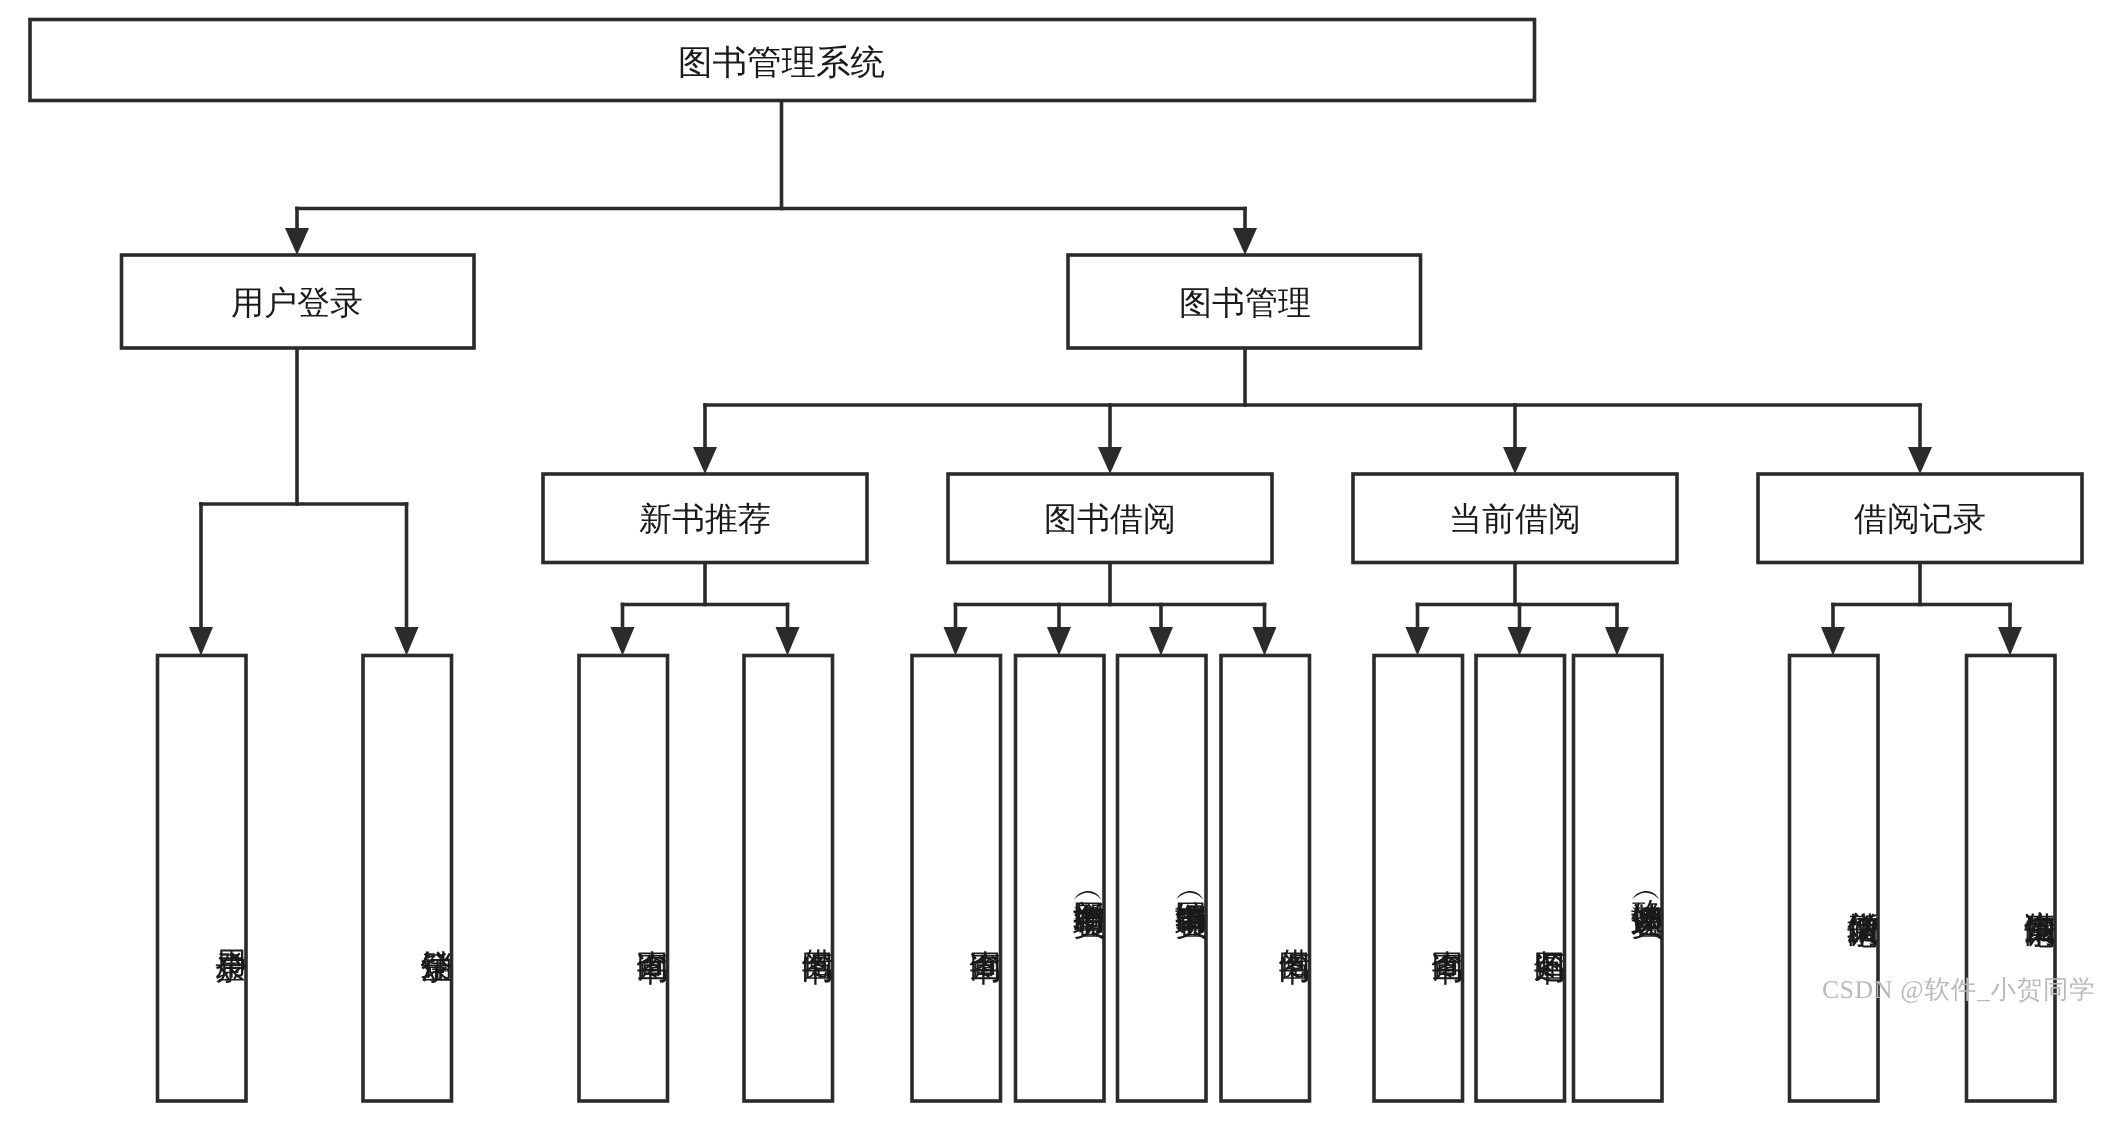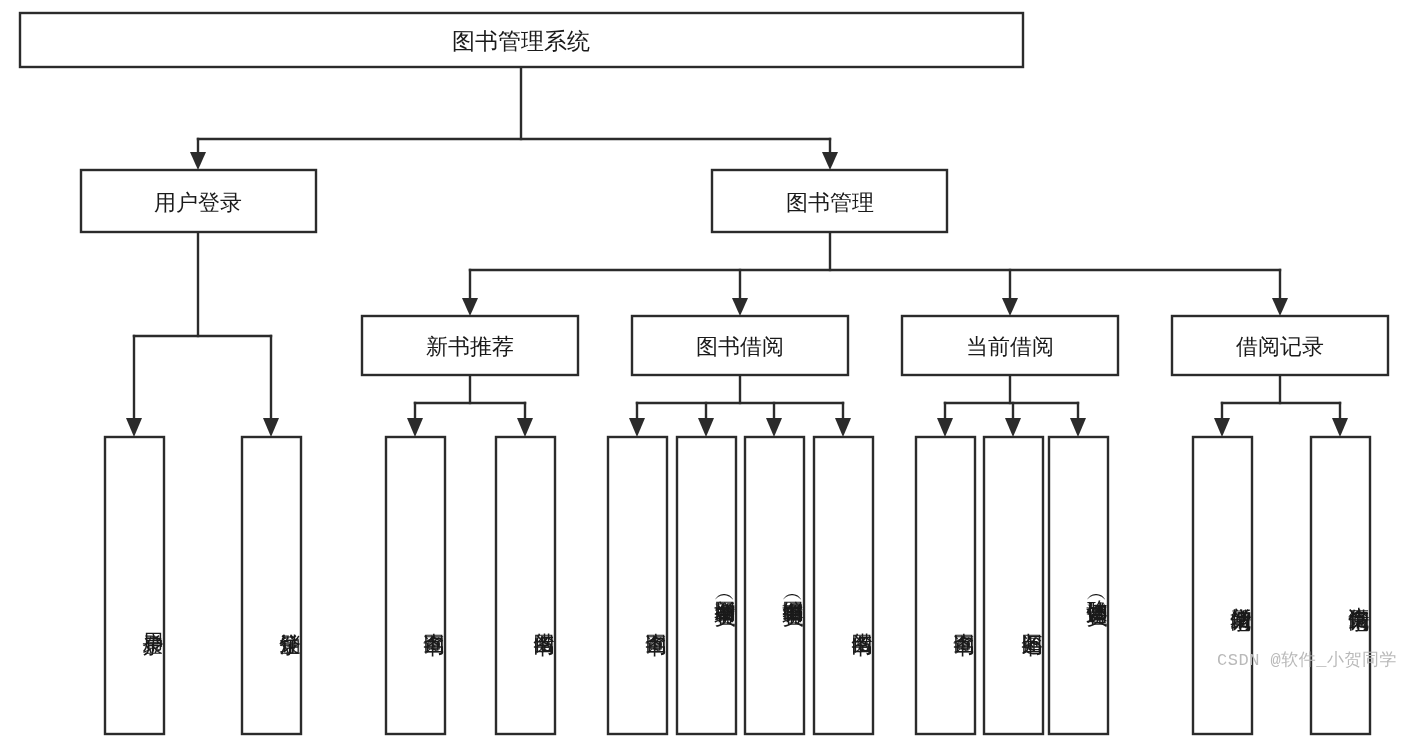--- a/index.html
+++ b/index.html
@@ -66,21 +66,21 @@
     display: flex;
     align-items: flex-start;
     justify-content: center;
     pointer-events: none;
     overflow: hidden;
   }
   .watermark {
     position: absolute;
     right: 8px;
     bottom: 6px;
-    font-family: Liberation Mono, monospace;
+    font-family: Liberation Serif, serif;
     font-size: 17px;
     color: #b9b9b9;
     letter-spacing: 0.5px;
     user-select: none;
     white-space: nowrap;
   }
 </style>
 </head>
 <body>
 

